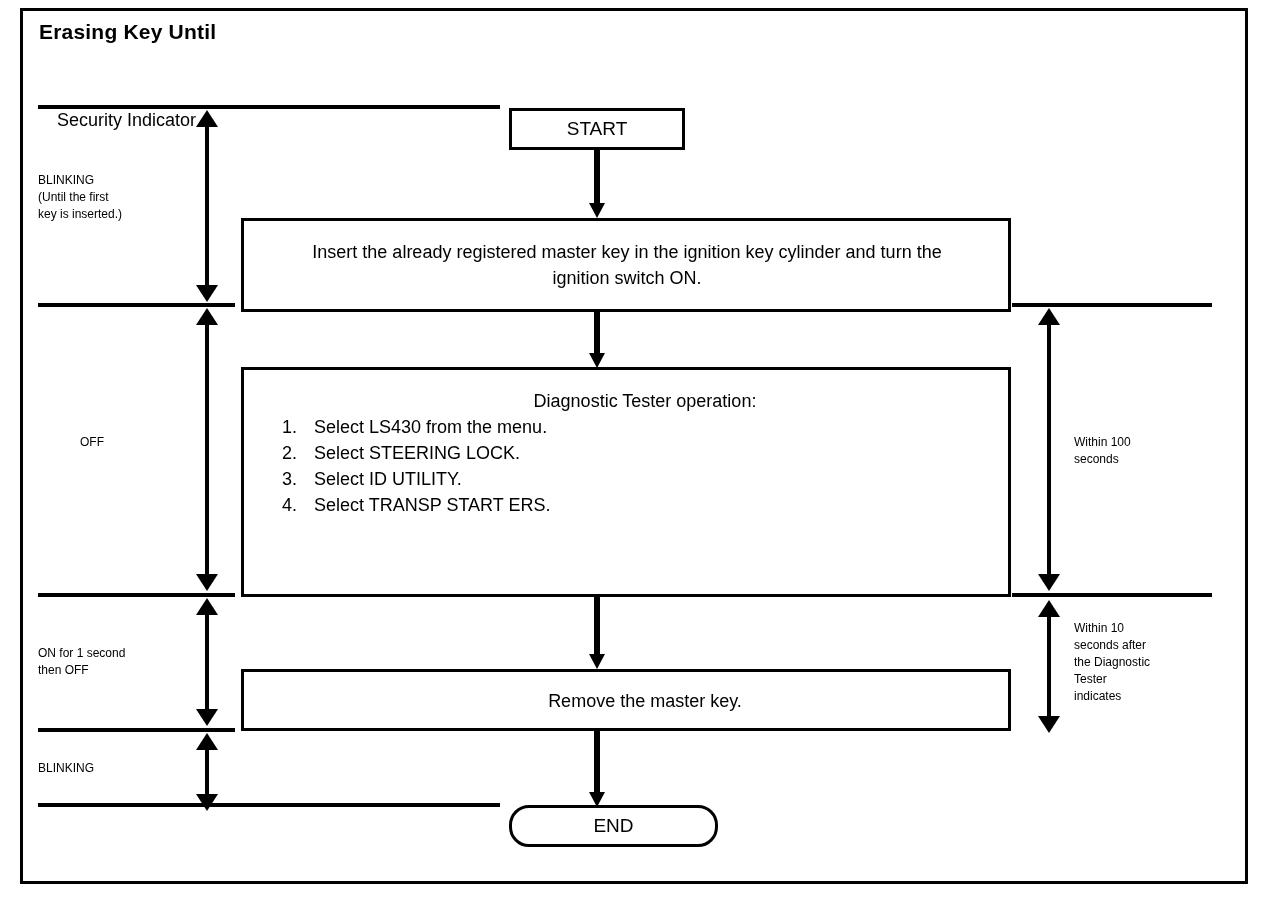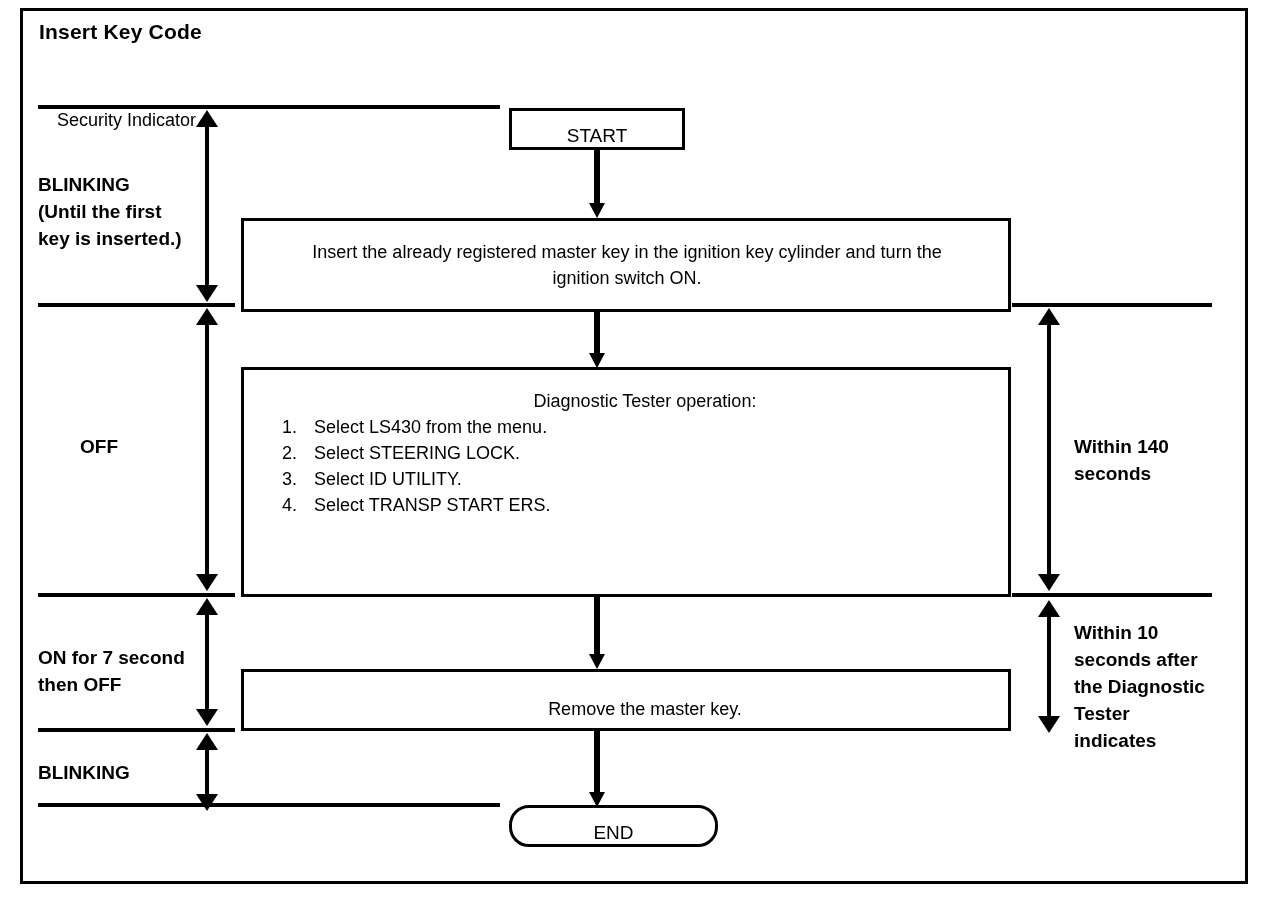--- a/index.html
+++ b/index.html
@@ -78,21 +78,21 @@
   }
 
   
   .box {
     position: absolute;
     border: 3px solid #000;
     background: #ffffff;
   }
   .box.terminal {
     display: flex;
-    align-items: flex-end;
+    align-items: center;
     justify-content: center;
     font-size: 19px;
   }
   .box.process {
     padding: 18px 0 0 38px;
     font-size: 18px;
     line-height: 1.45;
   }
   .box.process .para {
     margin: 0;
@@ -125,33 +125,32 @@
     left: 0; bottom: 0;
     width: 0; height: 0;
     border-left: 8px solid transparent;
     border-right: 8px solid transparent;
     border-top: 15px solid #000;
   }
 
   
   .label {
     position: absolute;
-    font-size: 19px;
+    font-size: 12px;
     line-height: 1.42;
     white-space: pre-line;
-    font-weight: bold;
   }
 </style>
 </head>
 <body>
 
 <div id="page">
   <div class="frame"></div>
 
-  <div class="title">Insert Key Code</div>
+  <div class="title">Erasing Key Until</div>
   <div class="col-head">Security Indicator</div>
 
   <div class="hline" style="left:38px;  top:105px; width:462px;"></div>
   <div class="hline" style="left:38px;  top:303px; width:197px;"></div>
   <div class="hline" style="left:38px;  top:593px; width:197px;"></div>
   <div class="hline" style="left:38px;  top:728px; width:197px;"></div>
   <div class="hline" style="left:38px;  top:803px; width:462px;"></div>
 
   <div class="hline" style="left:1012px; top:303px; width:200px;"></div>
   <div class="hline" style="left:1012px; top:593px; width:200px;"></div>
@@ -177,37 +176,37 @@
   <div class="measure" style="left:196px; top:733px; height:78px;">
     <div class="head up"></div>
     <div class="shaft" style="top:8px; bottom:8px;"></div>
     <div class="head down"></div>
   </div>
 
   <div class="label" style="left:38px; top:172px; width:160px;">BLINKING
 (Until the first
 key is inserted.)</div>
   <div class="label" style="left:80px; top:434px; width:110px;">OFF</div>
-  <div class="label" style="left:38px; top:645px; width:160px;">ON for 7 second
+  <div class="label" style="left:38px; top:645px; width:160px;">ON for 1 second
 then OFF</div>
   <div class="label" style="left:38px; top:760px; width:160px;">BLINKING</div>
 
   <div class="measure" style="left:1038px; top:308px; height:283px;">
     <div class="head up"></div>
     <div class="shaft" style="top:8px; bottom:8px;"></div>
     <div class="head down"></div>
   </div>
 
   <div class="measure" style="left:1038px; top:600px; height:133px;">
     <div class="head up"></div>
     <div class="shaft" style="top:8px; bottom:8px;"></div>
     <div class="head down"></div>
   </div>
 
-  <div class="label" style="left:1074px; top:434px; width:160px;">Within 140
+  <div class="label" style="left:1074px; top:434px; width:160px;">Within 100
 seconds</div>
   <div class="label" style="left:1074px; top:620px; width:160px;">Within 10
 seconds after
 the Diagnostic
 Tester
 indicates</div>
 
   <div class="flow" style="left:589px; top:150px; height:68px;">
     <div class="shaft" style="height:55px;"></div>
     <div class="tip"></div>
@@ -249,20 +248,20 @@
         <span>Select ID UTILITY.</span>
       </li>
       <li>
         <span class="num">4.</span>
         <span>Select TRANSP START ERS.</span>
       </li>
     </ul>
     <div class="spacer"></div>
   </div>
 
-  <div class="box process" style="left:241px; top:669px; width:770px; height:62px; padding-top:24px;">
+  <div class="box process" style="left:241px; top:669px; width:770px; height:62px; padding-top:16px;">
     <p class="para">Remove the master key.</p>
   </div>
 
   <div class="box terminal" style="left:509px; top:805px; width:209px; height:42px;border-radius:20px;">
     <span>END</span>
   </div>
 </div>
 
 </body></html>

